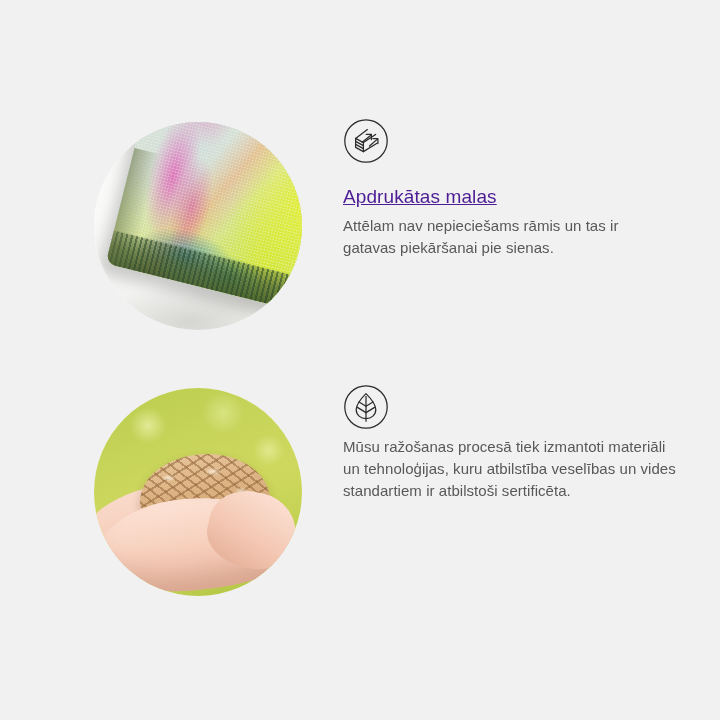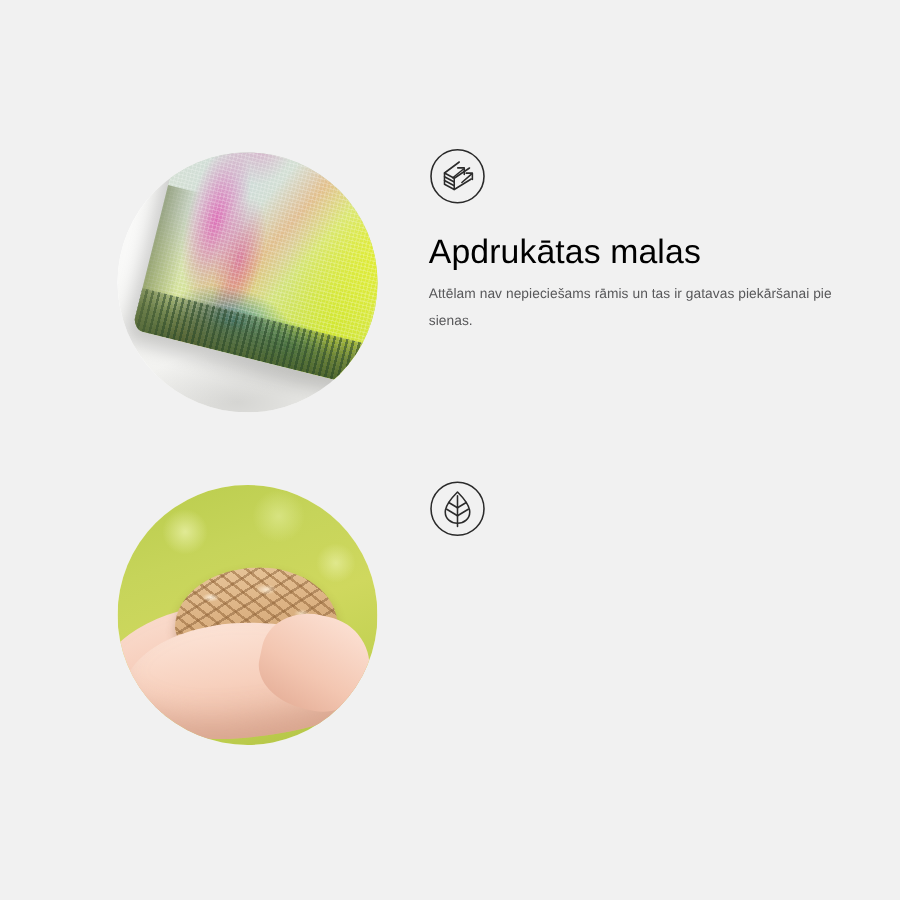--- a/index.html
+++ b/index.html
@@ -200,31 +200,32 @@
   }
   .icon-circle {
     width: 46px;
     height: 46px;
     display: block;
   }
   .icon-circle svg { display: block; }
 
   .feature-title {
     margin: 0;
-    font-size: 27px;
+    font-size: 19px;
     font-weight: 400;
-    color: #000000;
+    color: #4c1d95;
     letter-spacing: 0.1px;
+    text-decoration: underline;
   }
   .feature-1 .feature-title { margin-top: 22px; }
   .feature-2 .feature-title { margin-top: 24px; }
 
   .feature-body {
     margin: 0;
-    font-size: 11px;
+    font-size: 15px;
     line-height: 22px;
     color: #58585a;
     letter-spacing: 0.05px;
   }
   .feature-1 .feature-body { margin-top: 7px; width: 330px; }
   .feature-2 .feature-body { margin-top: 6px; width: 340px; }
 </style>
 </head>
 <body>
 
@@ -283,16 +284,17 @@
         <svg width="46" height="46" viewBox="0 0 46 46" fill="none" stroke="#2b2b2b" stroke-width="1.25" stroke-linecap="round" stroke-linejoin="round">
           <circle cx="23" cy="23" r="21.2"></circle>
           <path d="M23 9.6 C16.6 16.0 13.2 21.0 13.2 25.6 C13.2 31.0 17.6 34.6 23 34.6 C28.4 34.6 32.8 31.0 32.8 25.6 C32.8 21.0 29.4 16.0 23 9.6 Z"></path>
           <path d="M23 12.6 L23 37.2"></path>
           <path d="M23 22.2 L16.0 18.0"></path>
           <path d="M23 22.2 L30.0 18.0"></path>
           <path d="M23 28.6 L14.4 23.4"></path>
           <path d="M23 28.6 L31.6 23.4"></path>
         </svg>
       </span>
+      <p class="feature-body">Mūsu ražošanas procesā tiek izmantoti materiāli un tehnoloģijas, kuru atbilstība veselības un vides standartiem ir atbilstoši sertificēta.</p>
     </div>
   </div>
 
 </div>
 
 </body></html>

